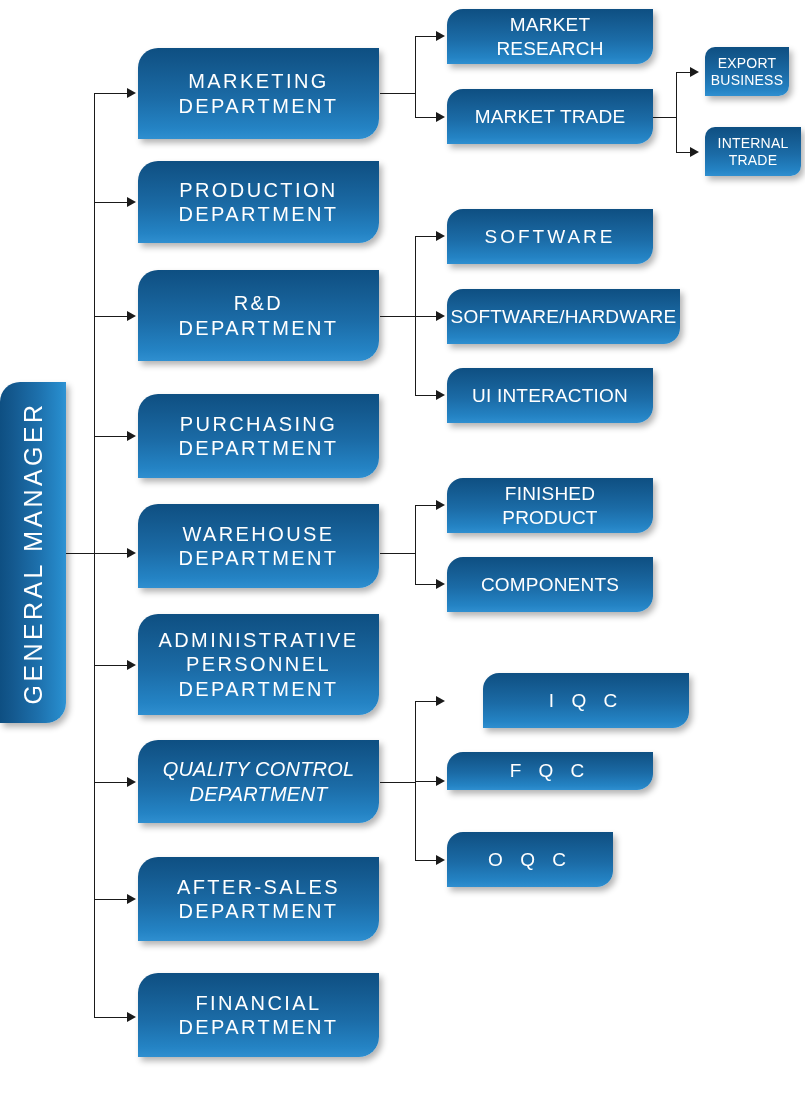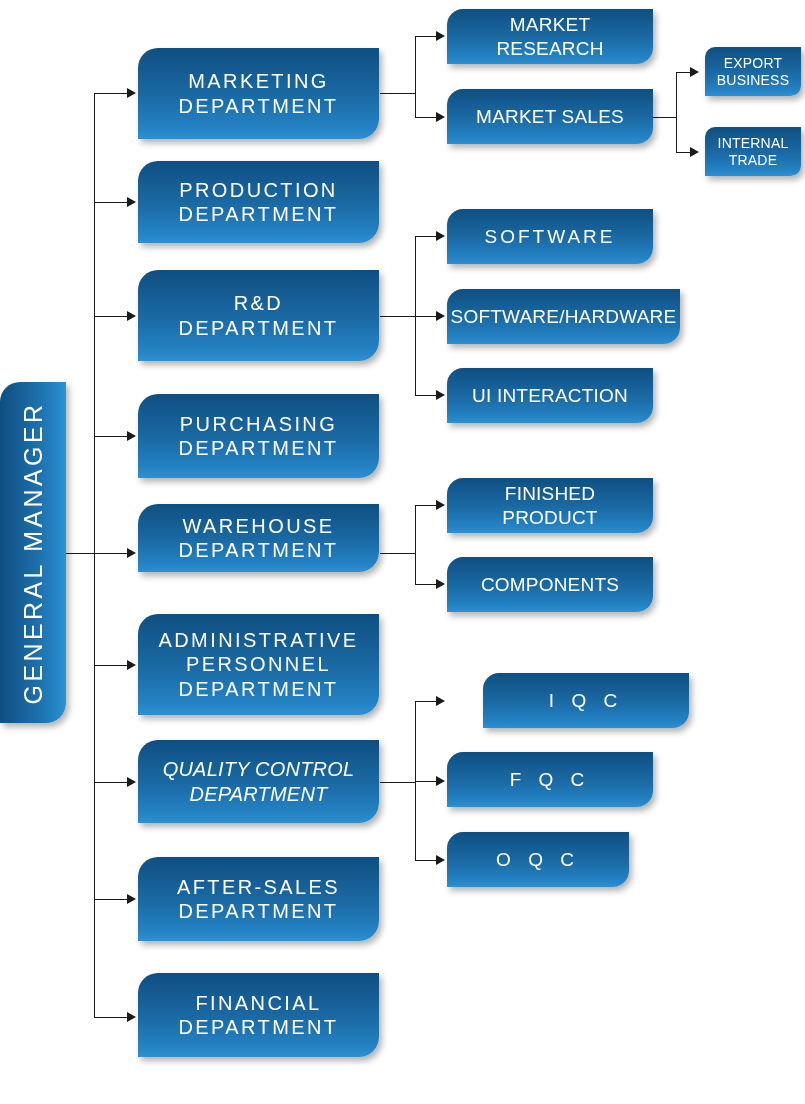--- a/index.html
+++ b/index.html
@@ -139,21 +139,21 @@
   </div>
   <div class="node dept" style="top:161px;height:82px;">
     <span>PRODUCTION<br>DEPARTMENT</span>
   </div>
   <div class="node dept" style="top:270px;height:91px;">
     <span>R&amp;D<br>DEPARTMENT</span>
   </div>
   <div class="node dept" style="top:394px;height:84px;">
     <span>PURCHASING<br>DEPARTMENT</span>
   </div>
-  <div class="node dept" style="top:504px;height:68px;">
+  <div class="node dept" style="top:504px;height:84px;">
     <span>WAREHOUSE<br>DEPARTMENT</span>
   </div>
   <div class="node dept" style="top:614px;height:101px;">
     <span>ADMINISTRATIVE<br>PERSONNEL<br>DEPARTMENT</span>
   </div>
   <div class="node dept tight" style="top:740px;height:83px;font-style:italic;">
     <span>QUALITY CONTROL<br>DEPARTMENT</span>
   </div>
   <div class="node dept" style="top:857px;height:84px;">
     <span>AFTER-SALES<br>DEPARTMENT</span>
@@ -166,31 +166,31 @@
   <div class="ln v" style="left:415px;top:36px;height:82px;"></div>
   <div class="ln h" style="left:415px;top:36px;width:22px;"></div>
   <div class="arw" style="left:436px;top:31px;"></div>
   <div class="ln h" style="left:415px;top:117px;width:22px;"></div>
   <div class="arw" style="left:436px;top:112px;"></div>
 
   <div class="node sub" style="left:447px;top:9px;width:206px;height:55px;">
     <span>MARKET RESEARCH</span>
   </div>
   <div class="node sub" style="left:447px;top:89px;width:206px;height:55px;">
-    <span>MARKET SALES</span>
+    <span>MARKET TRADE</span>
   </div>
 
   <div class="ln h" style="left:653px;top:117px;width:24px;"></div>
   <div class="ln v" style="left:676px;top:72px;height:80px;"></div>
   <div class="ln h" style="left:676px;top:72px;width:15px;"></div>
   <div class="arw" style="left:690px;top:67px;"></div>
   <div class="ln h" style="left:676px;top:152px;width:15px;"></div>
   <div class="arw" style="left:690px;top:147px;"></div>
 
-  <div class="node leaf" style="left:705px;top:47px;width:96px;height:49px;">
+  <div class="node leaf" style="left:705px;top:47px;width:84px;height:49px;">
     <span>EXPORT<br>BUSINESS</span>
   </div>
   <div class="node leaf" style="left:705px;top:127px;width:96px;height:49px;">
     <span>INTERNAL<br>TRADE</span>
   </div>
 
   <div class="ln h" style="left:380px;top:316px;width:36px;"></div>
   <div class="ln v" style="left:415px;top:236px;height:159px;"></div>
   <div class="ln h" style="left:415px;top:236px;width:22px;"></div>
   <div class="arw" style="left:436px;top:231px;"></div>
@@ -228,20 +228,20 @@
   <div class="ln h" style="left:415px;top:701px;width:22px;"></div>
   <div class="arw" style="left:436px;top:696px;"></div>
   <div class="ln h" style="left:415px;top:781px;width:22px;"></div>
   <div class="arw" style="left:436px;top:776px;"></div>
   <div class="ln h" style="left:415px;top:860px;width:22px;"></div>
   <div class="arw" style="left:436px;top:855px;"></div>
 
   <div class="node sub wide-space" style="left:447px;top:673px;width:206px;height:55px;margin-left:36px;">
     <span>I  Q  C</span>
   </div>
-  <div class="node sub wide-space" style="left:447px;top:752px;width:206px;height:55px;">
+  <div class="node sub wide-space" style="left:447px;top:752px;width:206px;height:38px;">
     <span>F  Q  C</span>
   </div>
-  <div class="node sub wide-space" style="left:447px;top:832px;width:182px;height:55px;">
+  <div class="node sub wide-space" style="left:447px;top:832px;width:166px;height:55px;">
     <span>O  Q  C</span>
   </div>
 
 </div>
 
 </body></html>

